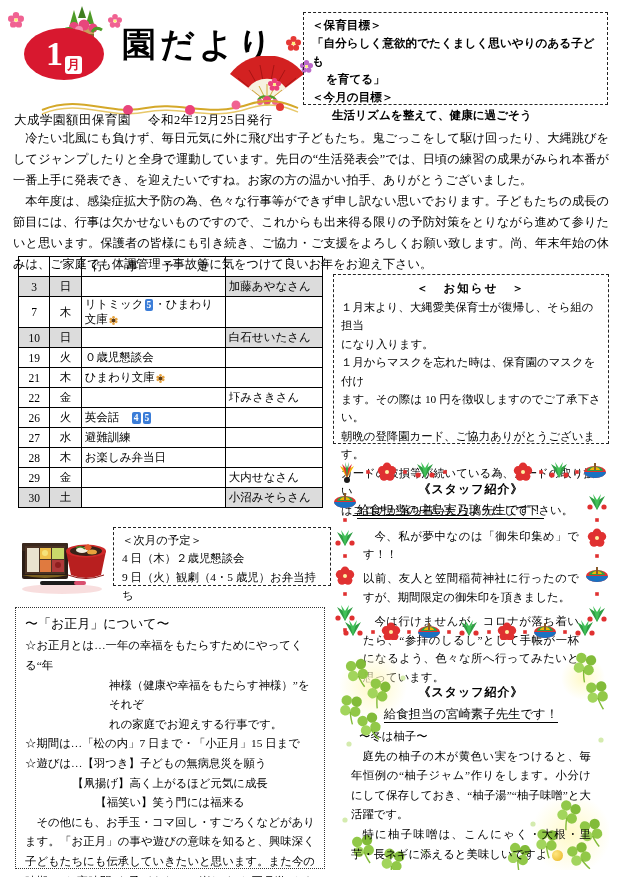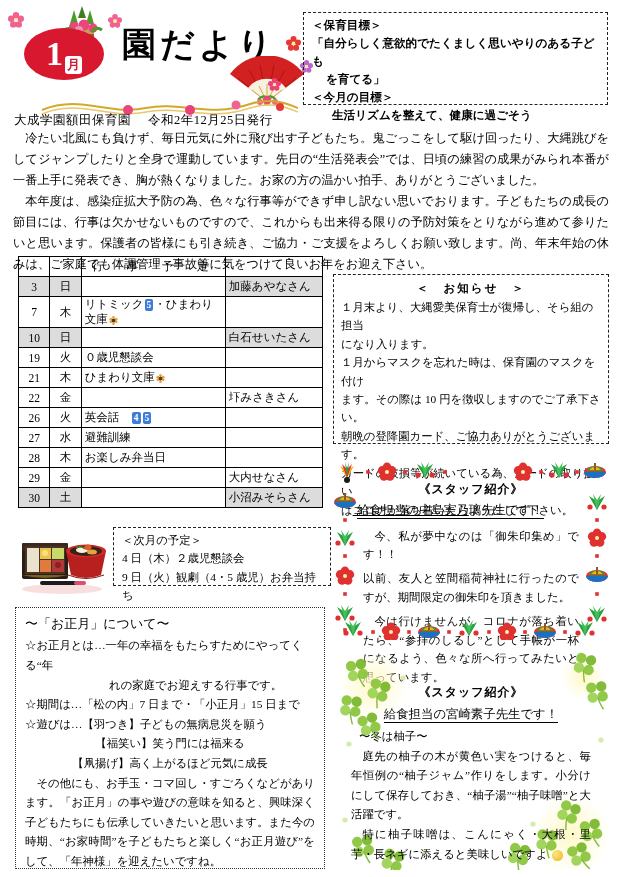--- a/index.html
+++ b/index.html
@@ -269,21 +269,21 @@
 
   <div class="goalbox">
     <div>＜保育目標＞</div>
     <div>「自分らしく意欲的でたくましく思いやりのある子ども</div>
     <div class="ind">を育てる」</div>
     <div>＜今月の目標＞</div>
     <div class="ind2">生活リズムを整えて、健康に過ごそう</div>
   </div>
 
   <div class="intro">
-    <p>冷たい北風にも負けず、毎日元気に外に飛び出す子どもたち。鬼ごっこをして駆け回ったり、大縄跳びをしてジャンプしたりと全身で運動しています。先日の“生活発表会”では、日頃の練習の成果がみられ本番が一番上手に発表でき、胸が熱くなりました。お家の方の温かい拍手、ありがとうございました。</p>
+    <p>冷たい北風にも負けず、毎日元気に外に飛び出す子どもたち。鬼ごっこをして駆け回ったり、大縄跳びをしてジャンプしたりと全身で運動しています。先日の“生活発表会”では、日頃の練習の成果がみられ本番が一番上手に発表でき、を迎えたいですね。お家の方の温かい拍手、ありがとうございました。</p>
     <p>本年度は、感染症拡大予防の為、色々な行事等ができず申し訳ない思いでおります。子どもたちの成長の節目には、行事は欠かせないものですので、これからも出来得る限りの予防対策をとりながら進めて参りたいと思います。保護者の皆様にも引き続き、ご協力・ご支援をよろしくお願い致します。尚、年末年始の休みは、ご家庭でも体調管理・事故等に気をつけて良いお年をお迎え下さい。</p>
   </div>
 
   <table class="sched">
     <tbody id="sched-body">
       <tr>
         <td class="c-day"></td>
         <td class="c-dow"></td>
         <td class="c-ev hdr">行　事　予　定</td>
         <td class="c-bd"></td>
@@ -421,25 +421,26 @@
 
   <div class="nextbox">
     <p>＜次月の予定＞</p>
     <p>4 日（木）２歳児懇談会</p>
     <p>9 日（火）観劇（4・5 歳児）お弁当持ち</p>
   </div>
 
   <div class="nybox">
     <div class="ttl">〜「お正月」について〜</div>
     <p>☆お正月とは…一年の幸福をもたらすためにやってくる“年</p>
+    <p class="hang">神様（健康や幸福をもたらす神様）”をそれぞ</p>
     <p class="hang">れの家庭でお迎えする行事です。</p>
     <p>☆期間は…「松の内」7 日まで・「小正月」15 日まで</p>
     <p>☆遊びは…【羽つき】子どもの無病息災を願う</p>
+    <p class="ctr">【凧揚げ】高く上がるほど元気に成長</p>
     <p class="ctr">【福笑い】笑う門には福来る</p>
-    <p class="ctr">【凧揚げ】高く上がるほど元気に成長</p>
     <p class="body">その他にも、お手玉・コマ回し・すごろくなどがあります。「お正月」の事や遊びの意味を知ると、興味深く子どもたちにも伝承していきたいと思います。また今の時期、“お家時間”を子どもたちと楽しく“お正月遊び”をして、「年神様」を迎えたいですね。</p>
   </div>
 
   <div class="staff1">
     <svg class="frame-deco" viewBox="0 0 276 182">
       <defs>
         <g id="top-sym">
           <path d="M0 10 L-7 -2 L0 2 L7 -2 Z" fill="#f2b705"></path>
           <path d="M0 10 L-5 -4 L0 1 L5 -4 Z" fill="#e03131"></path>
           <path d="M0 10 L-2 -6 L0 0 L2 -6 Z" fill="#2f9e44"></path>

